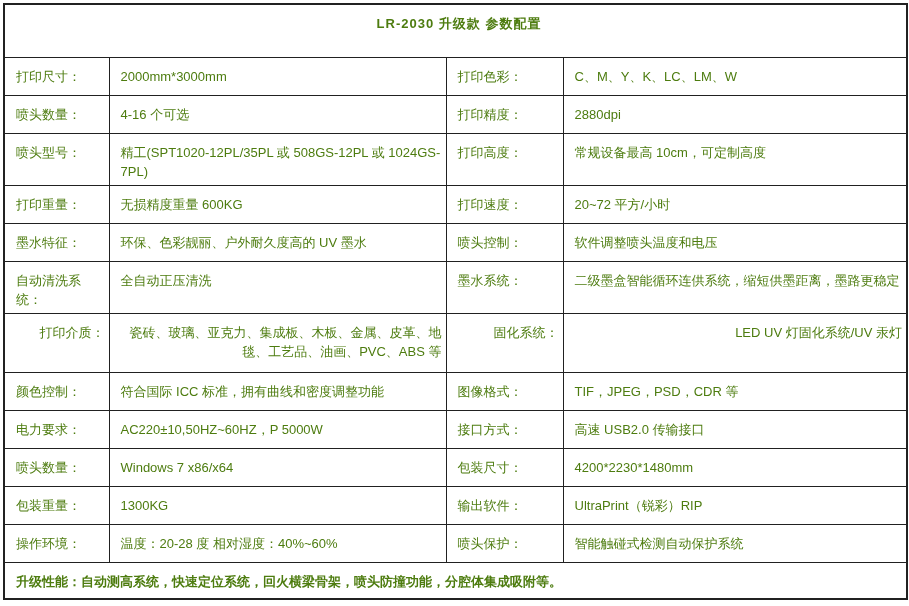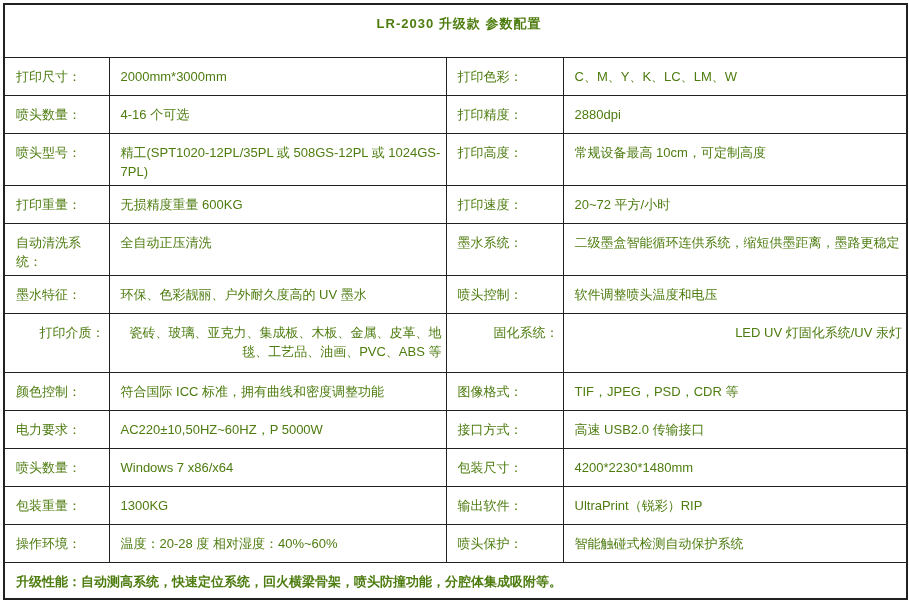--- a/index.html
+++ b/index.html
@@ -65,30 +65,30 @@
       <td class="c-label">打印高度：</td>
       <td>常规设备最高 10cm，可定制高度</td>
     </tr>
     <tr class="r">
       <td class="c-label">打印重量：</td>
       <td>无损精度重量 600KG</td>
       <td class="c-label">打印速度：</td>
       <td>20~72 平方/小时</td>
     </tr>
     <tr class="r">
+      <td class="c-label">墨水特征：</td>
+      <td>环保、色彩靓丽、户外耐久度高的 UV 墨水</td>
+      <td class="c-label">喷头控制：</td>
+      <td>软件调整喷头温度和电压</td>
+    </tr>
+    <tr class="r">
       <td class="c-label">自动清洗系统：</td>
       <td>全自动正压清洗</td>
       <td class="c-label">墨水系统：</td>
       <td>二级墨盒智能循环连供系统，缩短供墨距离，墨路更稳定</td>
-    </tr>
-    <tr class="r">
-      <td class="c-label">墨水特征：</td>
-      <td>环保、色彩靓丽、户外耐久度高的 UV 墨水</td>
-      <td class="c-label">喷头控制：</td>
-      <td>软件调整喷头温度和电压</td>
     </tr>
     <tr class="r-tall">
       <td class="c-label">打印介质：</td>
       <td>瓷砖、玻璃、亚克力、集成板、木板、金属、皮革、地毯、工艺品、油画、PVC、ABS 等</td>
       <td class="c-label">固化系统：</td>
       <td>LED UV 灯固化系统/UV 汞灯</td>
     </tr>
     <tr class="r">
       <td class="c-label">颜色控制：</td>
       <td>符合国际 ICC 标准，拥有曲线和密度调整功能</td>

